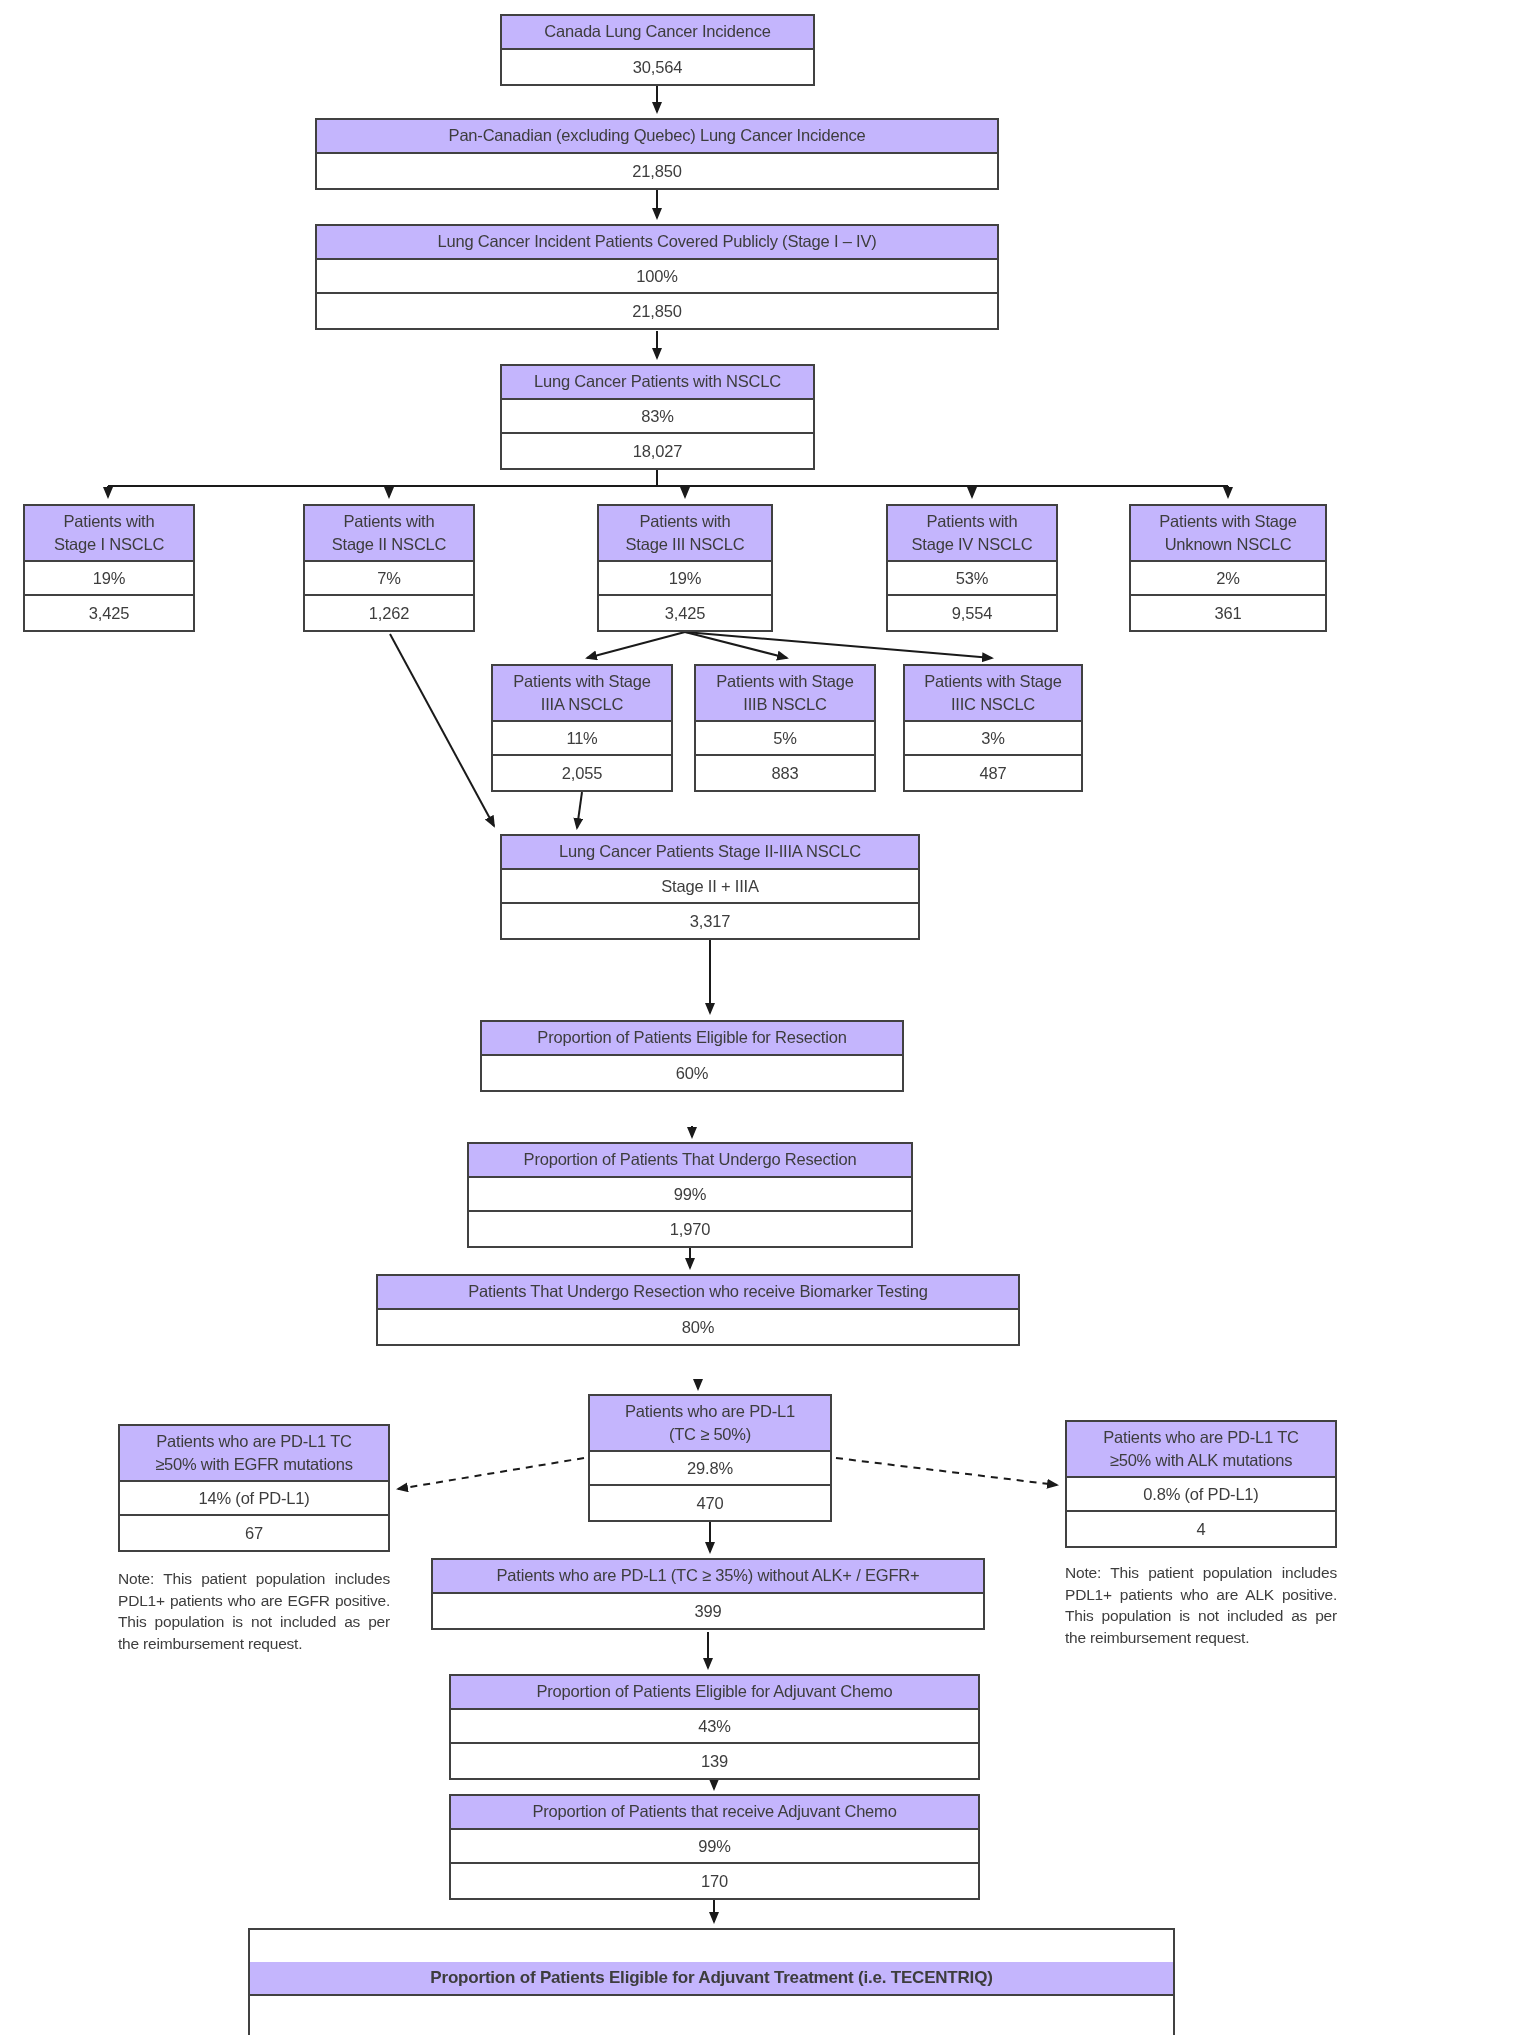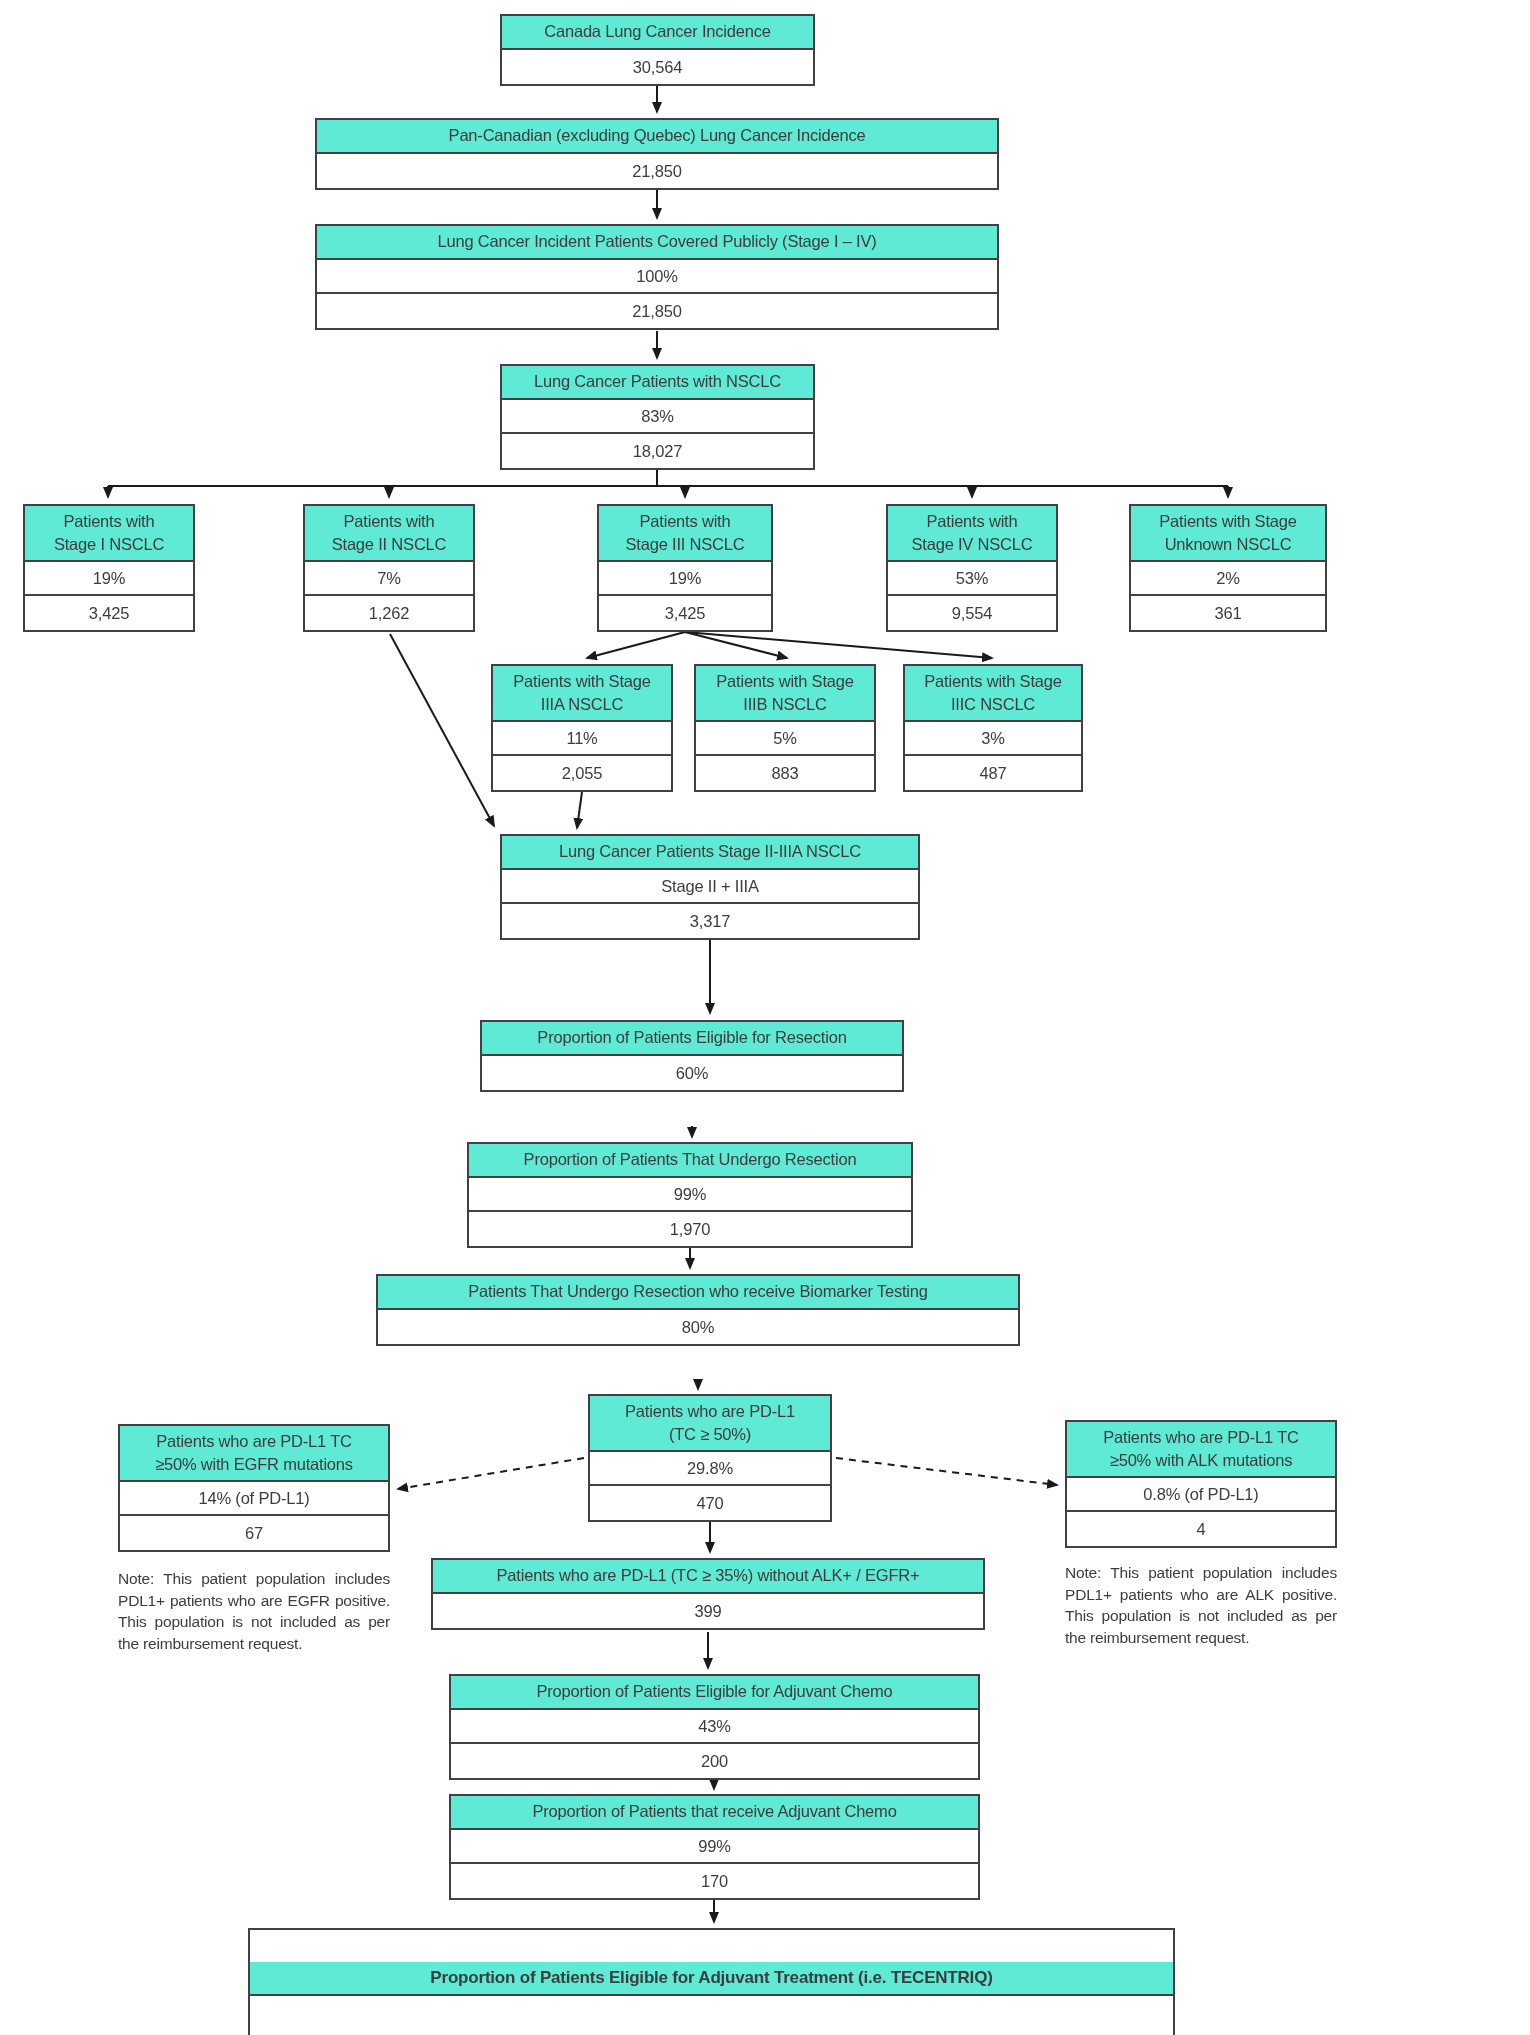--- a/index.html
+++ b/index.html
@@ -3,21 +3,21 @@
 <meta charset="utf-8">
 <style>
   html,body{margin:0;padding:0;background:#ffffff;}
   .canvas{
     position:relative;width:1530px;height:2035px;background:#ffffff;
     font-family:"Liberation Sans",sans-serif;color:#3d3d3d;overflow:hidden;
   }
   svg.arrows{position:absolute;left:0;top:0;width:1530px;height:2035px;}
   .fbox{position:absolute;border:2px solid #414141;background:#ffffff;box-sizing:border-box;}
   .fbox .title{
-    background:#5eead4;border-bottom:2px solid #414141;box-sizing:border-box;
+    background:#c4b5fd;border-bottom:2px solid #414141;box-sizing:border-box;
     display:flex;align-items:center;justify-content:center;text-align:center;
     white-space:pre-line;font-size:16.5px;line-height:1.4;padding:0 6px;letter-spacing:-0.2px;
   }
   .fbox .row{
     border-bottom:2px solid #414141;box-sizing:border-box;
     display:flex;align-items:center;justify-content:center;
     font-size:16.5px;letter-spacing:-0.2px;
   }
   .fbox .row:last-child{border-bottom:none;}
   .h1{height:34px}
@@ -196,21 +196,21 @@
   <div class="note" style="left:1065px;top:1562px;width:272px">Note: This patient population includes PDL1+ patients who are ALK positive. This population is not included as per the reimbursement request.</div>
 
   <div class="fbox" style="left:431px;top:1558px;width:554px">
     <div class="title h1">Patients who are PD-L1 (TC ≥ 35%) without ALK+ / EGFR+</div>
     <div class="row h1">399</div>
   </div>
 
   <div class="fbox" style="left:449px;top:1674px;width:531px">
     <div class="title h1">Proportion of Patients Eligible for Adjuvant Chemo</div>
     <div class="row h1">43%</div>
-    <div class="row h1">200</div>
+    <div class="row h1">139</div>
   </div>
 
   <div class="fbox" style="left:449px;top:1794px;width:531px">
     <div class="title h1">Proportion of Patients that receive Adjuvant Chemo</div>
     <div class="row h1">99%</div>
     <div class="row h1">170</div>
   </div>
 
   <div class="fbox bold" style="left:248px;top:1928px;width:927px">
     <div class="title h1">Proportion of Patients Eligible for Adjuvant Treatment  (i.e. TECENTRIQ)</div>

